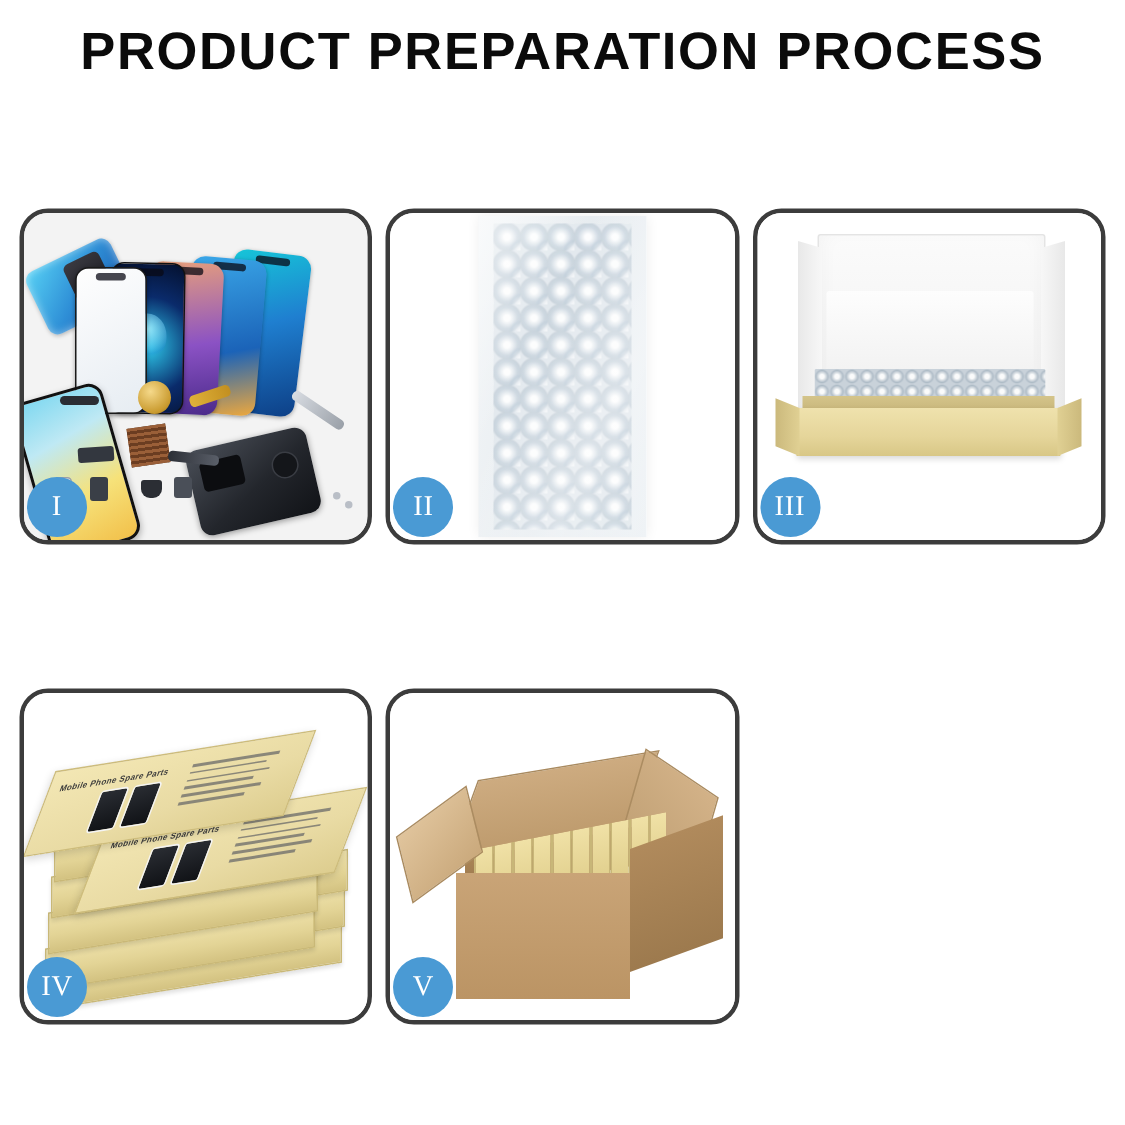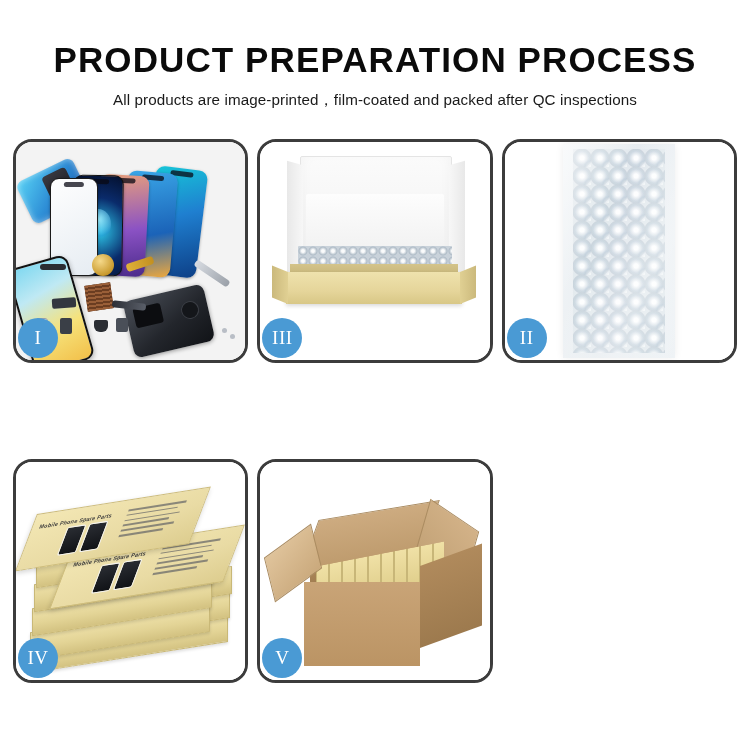--- a/index.html
+++ b/index.html
@@ -12,21 +12,21 @@
   #page {
     position: relative;
     width: 750px; height: 750px;
     background: #ffffff;
   }
 
   
   .header { position: absolute; left: 0; top: 0; width: 750px; text-align: center; }
   .title {
     margin: 0;
-    padding-top: 40px;
+    padding-top: 15px;
     font-size: 35px;
     font-weight: 700;
     letter-spacing: 1.1px;
     color: #0b0b0b;
     font-family: "Liberation Sans", sans-serif;
     white-space: nowrap;
   }
   .subtitle {
     margin: 0;
     padding-top: 10px;
@@ -307,21 +307,20 @@
   .seam { position:absolute; left:74px; top:30px; width:1.6px; height:62px;
     background:rgba(120,95,62,.5); transform: skewX(-34deg); }
 </style>
 </head>
 <body>
 
 <div id="page">
 
   <div class="header">
     <h1 class="title">PRODUCT PREPARATION PROCESS</h1>
-    <p class="subtitle">All products are image-printed，film-coated and packed after QC inspections</p>
   </div>
 
   <div class="grid">
 
     <div class="panel">
       <div class="stage">
         <div class="p1bg"></div>
         <div class="bluepart"></div>
         <div class="phfan">
           <div class="scr s5">
@@ -355,40 +354,40 @@
         <div class="smallpart1"></div>
         <div class="smallpart2"></div>
         <div class="smallpart3"></div>
         <div class="smallpart4"></div>
       </div>
       <div class="badge">I</div>
     </div>
 
     <div class="panel">
       <div class="stage">
+        <div class="p2bg"></div>
+        <div class="sachet">
+          <div class="bubbles"></div>
+          <div class="bubbles2"></div>
+          <div class="sheen"></div>
+        </div>
+      </div>
+      <div class="badge">II</div>
+    </div>
+
+    <div class="panel">
+      <div class="stage">
         <div class="p3bg"></div>
         <div class="lidback"></div>
         <div class="foam"></div>
         <div class="innerbub"></div>
         <div class="boxinner"></div>
         <div class="boxfront"></div>
       </div>
       <div class="badge">III</div>
-    </div>
-
-    <div class="panel">
-      <div class="stage">
-        <div class="p2bg"></div>
-        <div class="sachet">
-          <div class="bubbles"></div>
-          <div class="bubbles2"></div>
-          <div class="sheen"></div>
-        </div>
-      </div>
-      <div class="badge">II</div>
     </div>
 
     <div class="panel">
       <div class="stage">
         <div class="p4bg"></div>
         <div class="stack">
           <div class="slab r0"></div>
           <div class="slab r1"></div>
           <div class="slab r2"></div>
           <div class="slab l0"></div>

